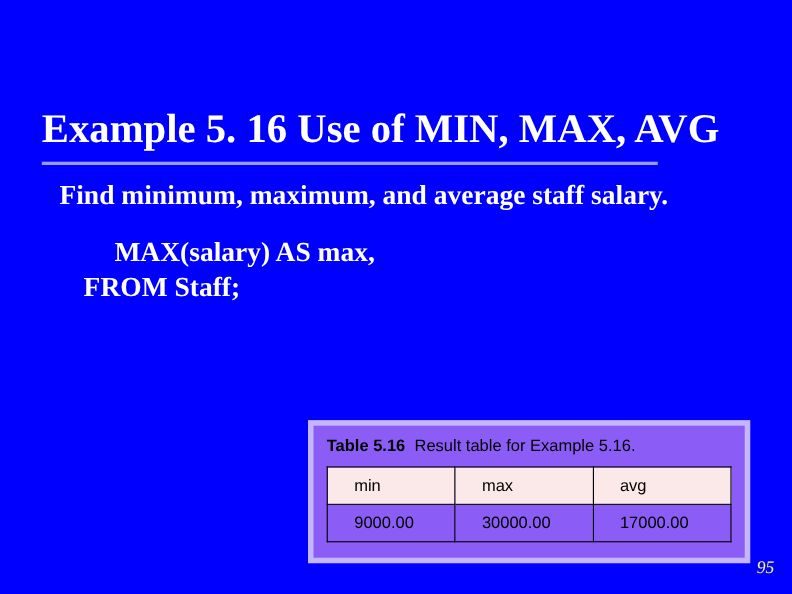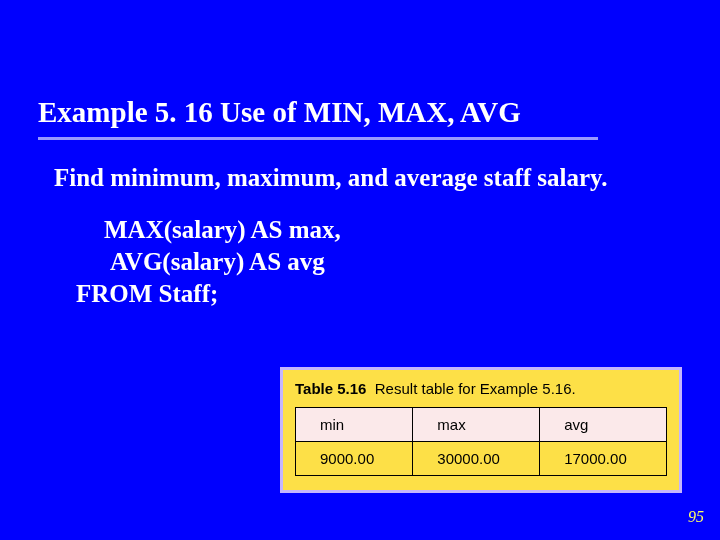--- a/index.html
+++ b/index.html
@@ -17,21 +17,21 @@
     position: relative;
   }
   .title-wrap {
     position: absolute;
     top: 96px;
     left: 38px;
     right: 38px;
   }
   .title {
     color: #ffffff;
-    font-size: 29px;
+    font-size: 37px;
     font-weight: bold;
     padding-bottom: 6px;
   }
   .title-underline {
     height: 3px;
     background: #9999ff;
     width: 560px;
     margin-top: 2px;
   }
   .lead {
@@ -48,25 +48,25 @@
     left: 76px;
     color: #ffffff;
     font-size: 25px;
     font-weight: bold;
     line-height: 1.28;
   }
   .codeblock .ind1 { padding-left: 28px; }
   .codeblock .ind2 { padding-left: 34px; }
   .table-fig {
     position: absolute;
-    top: 367px;
+    top: 382px;
     left: 280px;
     width: 402px;
-    background: #fde047;
-    border: 3px solid #c4b5fd;
+    background: #8b5cf6;
+    border: 5px solid #c4b5fd;
     padding: 10px 12px 14px 12px;
   }
   .tbl-caption {
     font-family: Arial, Helvetica, sans-serif;
     font-size: 15px;
     color: #000;
     margin-bottom: 10px;
   }
   .tbl-caption b { font-weight: bold; }
   .tbl {
@@ -105,21 +105,20 @@
 
   <div class="title-wrap">
     <div class="title">Example 5. 16  Use of MIN, MAX, AVG</div>
     <div class="title-underline"></div>
   </div>
 
   <div class="lead">Find minimum, maximum, and average staff salary.</div>
 
   <div class="codeblock">
     <div class="ind1">MAX(salary) AS max,</div>
-    <div class="ind2">AVG(salary) AS avg</div>
     <div>FROM Staff;</div>
   </div>
 
   <div class="table-fig">
     <div class="tbl-caption">
       <b>Table 5.16</b>&nbsp;&nbsp;<span>Result table for Example 5.16.</span>
     </div>
     <table class="tbl">
       <thead>
         <tr>

